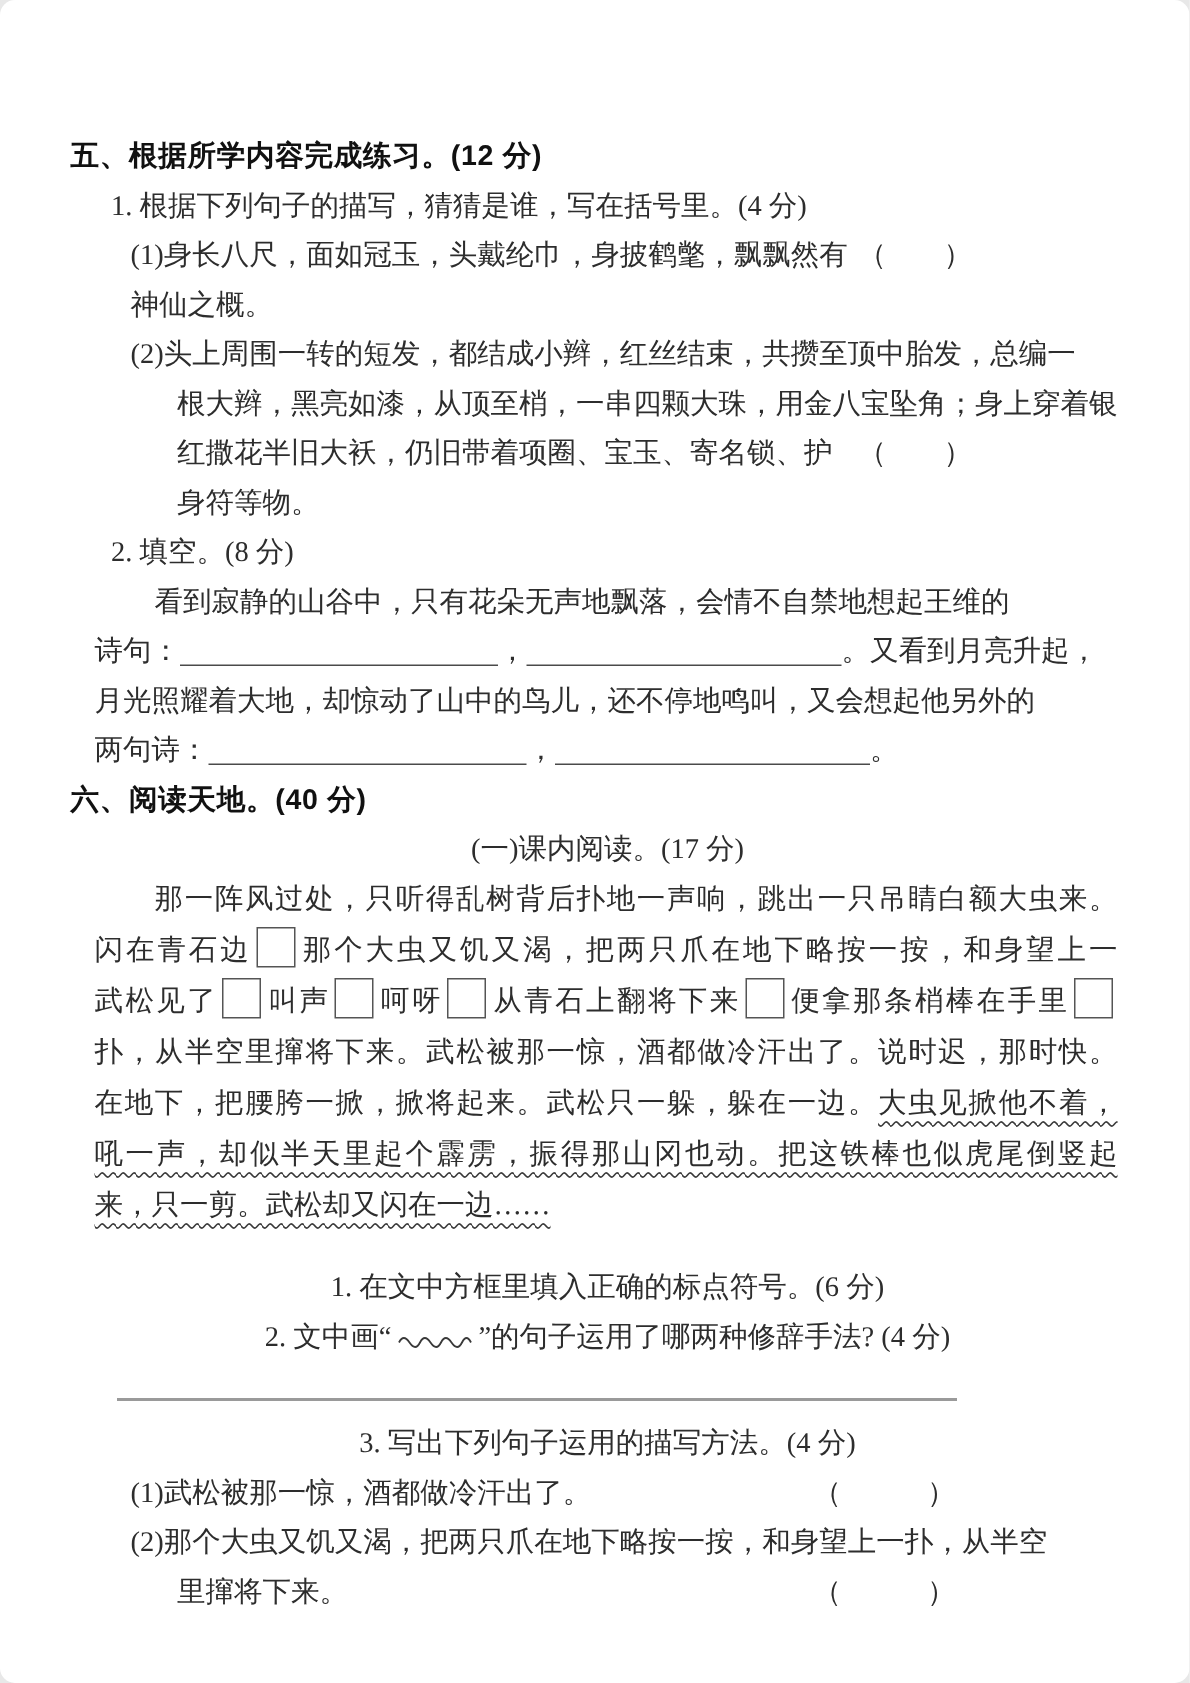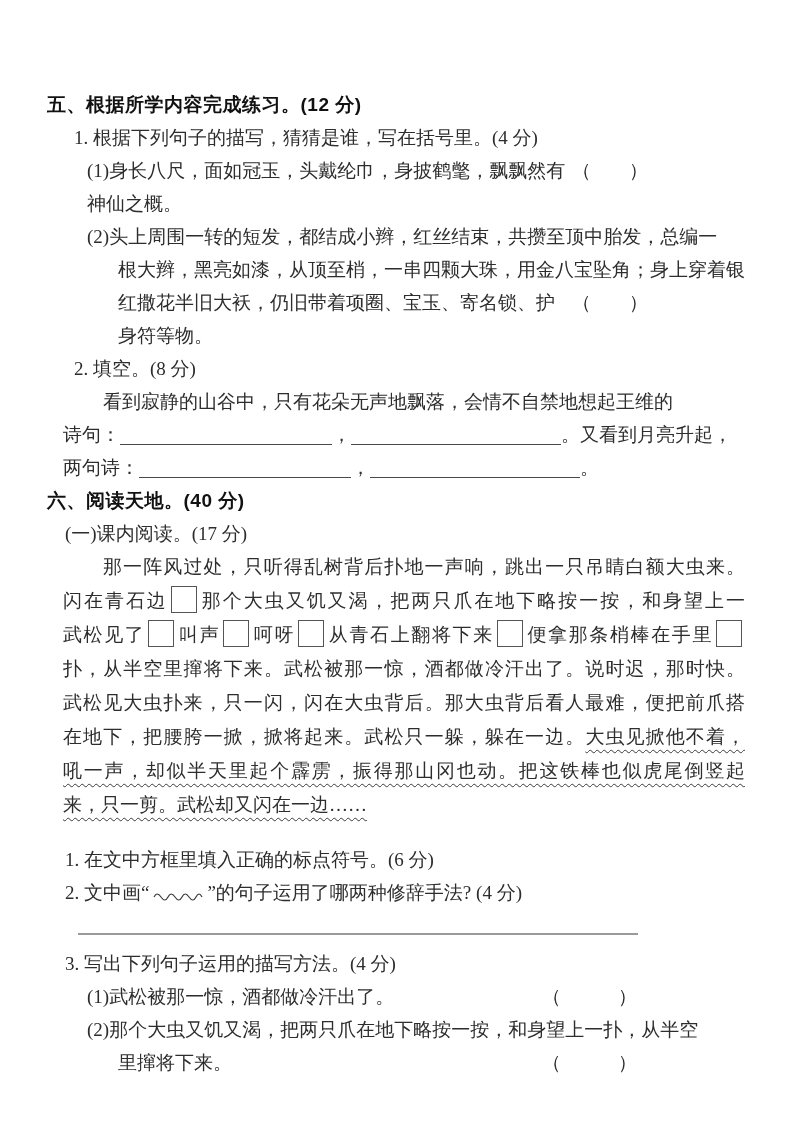--- a/index.html
+++ b/index.html
@@ -8,33 +8,34 @@
     width:793px; height:1122px;
     margin:0 auto;
     background:#ffffff;
     box-sizing:border-box;
     padding:88px 48px 0 47px;
     font-family:"Liberation Serif", serif;
     font-size:19px;
     line-height:33px;
     color:#2d2d2d;
     overflow:hidden;
+    border-radius:10px;
   }
   .row { min-height:33px; }
   .sec-heading {
     font-family:"Liberation Sans", sans-serif;
     font-weight:700;
     color:#111;
     letter-spacing:0.5px;
   }
   .ml-q   { margin-left:27px; }   
   .ml-it  { margin-left:40px; }   
   .ml-cont{ margin-left:71px; }   
   .ml-body{ margin-left:16px; }   
-  .ml-q6  { margin-left:18px; }   
+  .ml-q6  { margin-left:18px;text-align:center; }   
   .indent2 { text-indent:40px; }
   .just { text-align:justify; text-align-last:justify; }
   .flexline { display:flex; align-items:baseline; }
   .bracket { white-space:pre; }
   .br-right1 { margin-left:auto; margin-right:97px; }
   .br-right2 { margin-left:auto; margin-right:108px; }
   .blank {
     display:inline-block;
     border-bottom:1.5px solid #4a4a4a;
     height:22px;
@@ -99,41 +100,41 @@
   </div>
 
   <div class="row ml-q">2. 填空。(8 分)</div>
 
   <div class="row ml-body indent2">看到寂静的山谷中，只有花朵无声地飘落，会情不自禁地想起王维的</div>
 
   <div class="row ml-body">
     <span>诗句：</span><span class="blank blank-a"></span><span>，</span><span class="blank blank-b"></span><span>。</span><span>又看到月亮升起，</span>
   </div>
 
+  <div class="row ml-body">月光照耀着大地，却惊动了山中的鸟儿，还不停地鸣叫，又会想起他另外的</div>
 
   <div class="row ml-body">
     <span>两句诗：</span><span class="blank blank-a"></span><span>，</span><span class="blank blank-b"></span><span>。</span>
   </div>
 
   <div class="row sec-heading">六、阅读天地。(40 分)</div>
 
   <div class="row ml-q6">(一)课内阅读。(17 分)</div>
 
   <div class="row ml-body passage indent2 just">那一阵风过处，只听得乱树背后扑地一声响，跳出一只吊睛白额大虫来。</div>
 
   <div class="row ml-body passage just">
     <span>闪在青石边</span><span class="pbox"></span><span>那个大虫又饥又渴，把两只爪在地下略按一按，和身望上一</span>
   </div>
 
   <div class="row ml-body passage just">
     <span>武松见了</span><span class="pbox"></span><span>叫声</span><span class="pbox"></span><span>呵呀</span><span class="pbox"></span><span>从青石上翻将下来</span><span class="pbox"></span><span>便拿那条梢棒在手里</span><span class="pbox"></span>
   </div>
 
   <div class="row ml-body passage just">扑，从半空里撺将下来。武松被那一惊，酒都做冷汗出了。说时迟，那时快。</div>
-  <div class="row ml-body passage just">武松见大虫扑来，只一闪，闪在大虫背后。那大虫背后看人最难，便把前爪搭</div>
 
   <div class="row ml-body passage just">
     <span>在地下，把腰胯一掀，掀将起来。武松只一躲，躲在一边。</span><span class="wavy">大虫见掀他不着，</span>
   </div>
 
   <div class="row ml-body passage just">
     <span class="wavy">吼一声，却似半天里起个霹雳，振得那山冈也动。把这铁棒也似虎尾倒竖起</span>
   </div>
 
   <div class="row ml-body passage">

